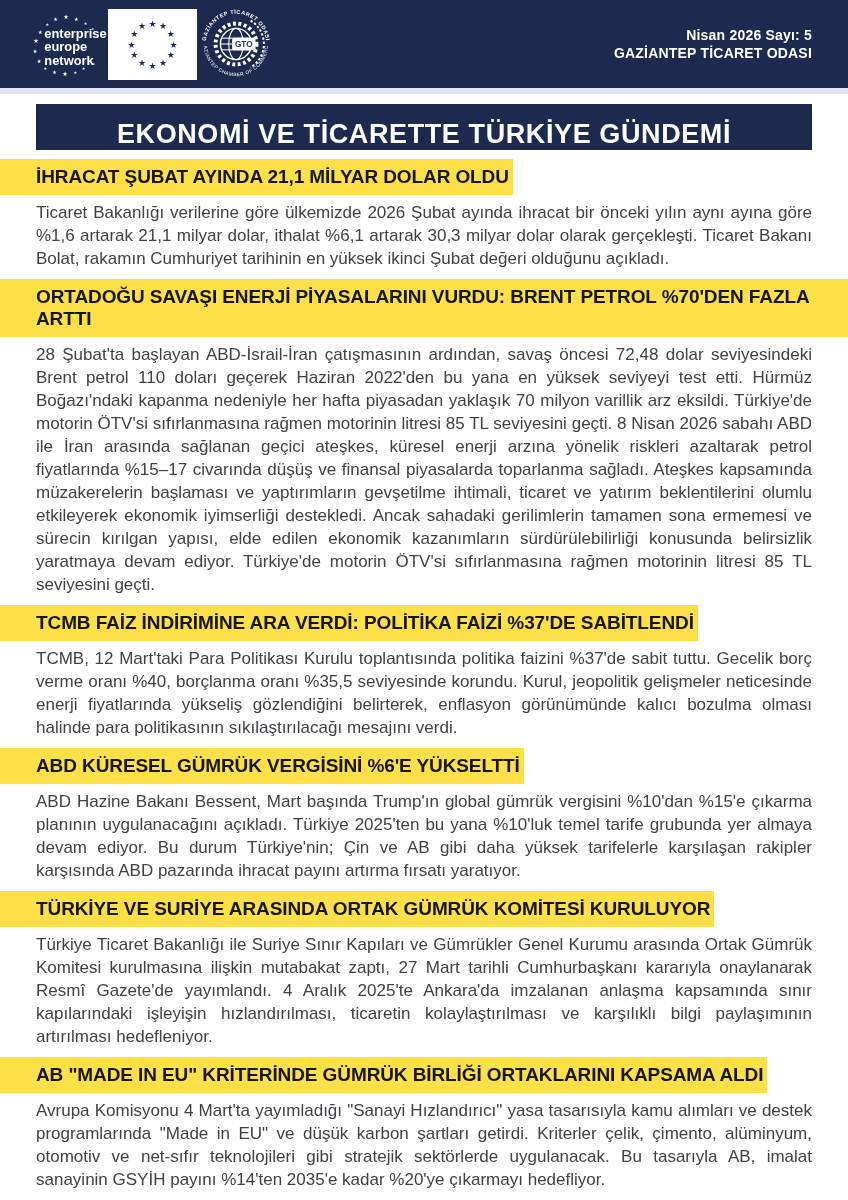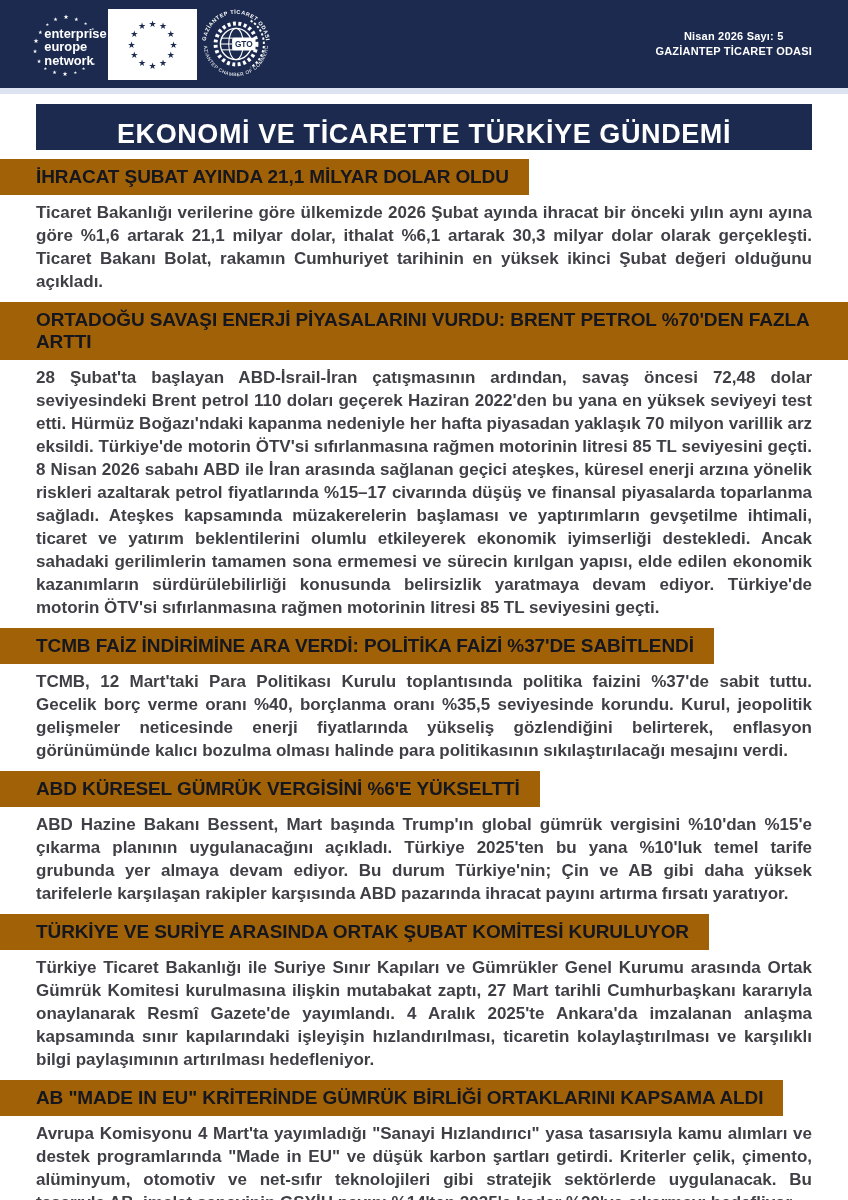--- a/index.html
+++ b/index.html
@@ -8,39 +8,38 @@
     width:848px; height:1200px; margin:0 auto; background:#ffffff;
     font-family:"Liberation Sans", sans-serif; overflow:hidden; position:relative;
   }
   
   .topbar {
     height:88px; background:#1b2a4e; display:flex; align-items:center;
     justify-content:space-between; padding:0 36px 0 26px;
   }
   .topbar-logos { display:flex; align-items:center; height:100%; }
   .een-logo svg, .eu-flag svg, .gto-logo svg { display:block; }
-  .topbar-text { text-align:center; color:#ffffff; font-weight:bold; line-height:1.32; font-size:11px; letter-spacing:0.2px; }
+  .topbar-text { text-align:right; color:#ffffff; font-weight:bold; line-height:1.32; font-size:14px; letter-spacing:0.2px; }
   .topbar-divider { height:6px; background:#dde3f0; }
   
   .banner {
     margin:10px 36px 0; height:46px; background:#1b2a4e;
     display:flex; align-items:flex-end; justify-content:center;
   }
   .banner h1 { color:#ffffff; font-size:27px; font-weight:bold; letter-spacing:0.6px; }
   
   .strip-row { margin-top:9px; }
   .section-heading {
-    display:inline-block; max-width:100%; background:#a16207;
-    padding:7px 20px 7px 36px; font-size:19px; font-weight:bold;
+    display:inline-block; max-width:100%; background:#fde047;
+    padding:7px 4px 7px 36px; font-size:19px; font-weight:bold;
     color:#16161f; letter-spacing:-0.1px;
   }
   .section-body {
     margin:6px 36px 0; font-size:17px; line-height:23px; color:#3f3f46;
     text-align:justify;
-    font-weight:bold;
   }
 </style>
 </head>
 <body>
 
 <div class="page">
 
   <header class="topbar">
     <div class="topbar-logos">
 
@@ -158,21 +157,21 @@
 
     <section>
       <div class="strip-row">
         <h2 class="section-heading">ABD KÜRESEL GÜMRÜK VERGİSİNİ %6'E YÜKSELTTİ</h2>
       </div>
       <p class="section-body">ABD Hazine Bakanı Bessent, Mart başında Trump'ın global gümrük vergisini %10'dan %15'e çıkarma planının uygulanacağını açıkladı. Türkiye 2025'ten bu yana %10'luk temel tarife grubunda yer almaya devam ediyor. Bu durum Türkiye'nin; Çin ve AB gibi daha yüksek tarifelerle karşılaşan rakipler karşısında ABD pazarında ihracat payını artırma fırsatı yaratıyor.</p>
     </section>
 
     <section>
       <div class="strip-row">
-        <h2 class="section-heading">TÜRKİYE VE SURİYE ARASINDA ORTAK ŞUBAT KOMİTESİ KURULUYOR</h2>
+        <h2 class="section-heading">TÜRKİYE VE SURİYE ARASINDA ORTAK GÜMRÜK KOMİTESİ KURULUYOR</h2>
       </div>
       <p class="section-body">Türkiye Ticaret Bakanlığı ile Suriye Sınır Kapıları ve Gümrükler Genel Kurumu arasında Ortak Gümrük Komitesi kurulmasına ilişkin mutabakat zaptı, 27 Mart tarihli Cumhurbaşkanı kararıyla onaylanarak Resmî Gazete'de yayımlandı. 4 Aralık 2025'te Ankara'da imzalanan anlaşma kapsamında sınır kapılarındaki işleyişin hızlandırılması, ticaretin kolaylaştırılması ve karşılıklı bilgi paylaşımının artırılması hedefleniyor.</p>
     </section>
 
     <section>
       <div class="strip-row">
         <h2 class="section-heading">AB "MADE IN EU" KRİTERİNDE GÜMRÜK BİRLİĞİ ORTAKLARINI KAPSAMA ALDI</h2>
       </div>
       <p class="section-body">Avrupa Komisyonu 4 Mart'ta yayımladığı "Sanayi Hızlandırıcı" yasa tasarısıyla kamu alımları ve destek programlarında "Made in EU" ve düşük karbon şartları getirdi. Kriterler çelik, çimento, alüminyum, otomotiv ve net-sıfır teknolojileri gibi stratejik sektörlerde uygulanacak. Bu tasarıyla AB, imalat sanayinin GSYİH payını %14'ten 2035'e kadar %20'ye çıkarmayı hedefliyor.</p>
     </section>

